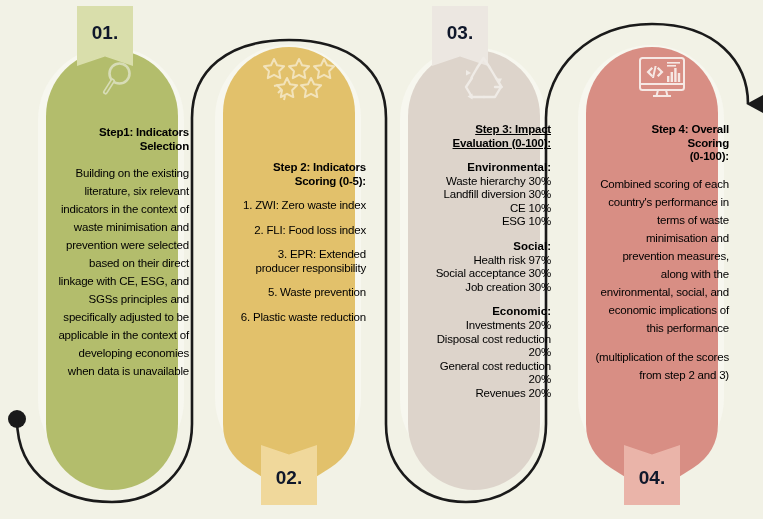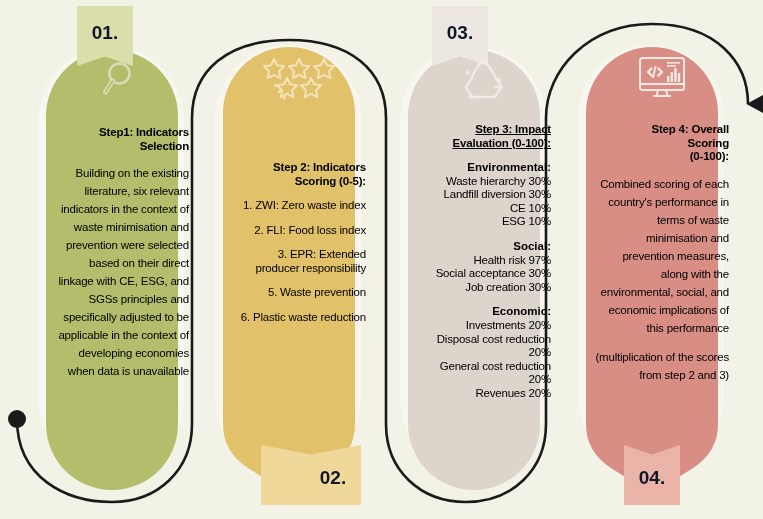--- a/index.html
+++ b/index.html
@@ -160,21 +160,21 @@
     <div class="body" style="top:126px;">
       <div class="title" style="white-space: pre-line; margin-top: 35px;">Step 2: Indicators
 Scoring (0-5):</div>
       <div class="listitem">1.     ZWI: Zero waste index</div>
       <div class="listitem">2. FLI: Food loss index</div>
       <div class="listitem">3. EPR: Extended producer responsibility</div>
       <div class="listitem">5. Waste prevention</div>
       <div class="listitem">6. Plastic waste reduction</div>
     </div>
 
-    <div class="badge bottom" style="left:38px;top:445px;background:#f0d89b;padding-left:44px;">02.</div>
+    <div class="badge bottom" style="left:38px;top:445px;background:#f0d89b;">02.</div>
   </div>
 
   <div class="col" style="left:408px;top:0;">
     <div class="badge top" style="left:24px;top:6px;background:#ece7e1;">03.</div>
 
     <span class="icon" style="top:56px;">
       <svg width="48" height="46" viewBox="0 0 48 46">
         <g fill="none" stroke="#efebe6" stroke-width="2.4" stroke-linecap="round" stroke-linejoin="round">
           <path d="M17 12 L23.5 2 L30 12"></path>
           <path d="M30 12 L36 22"></path>

